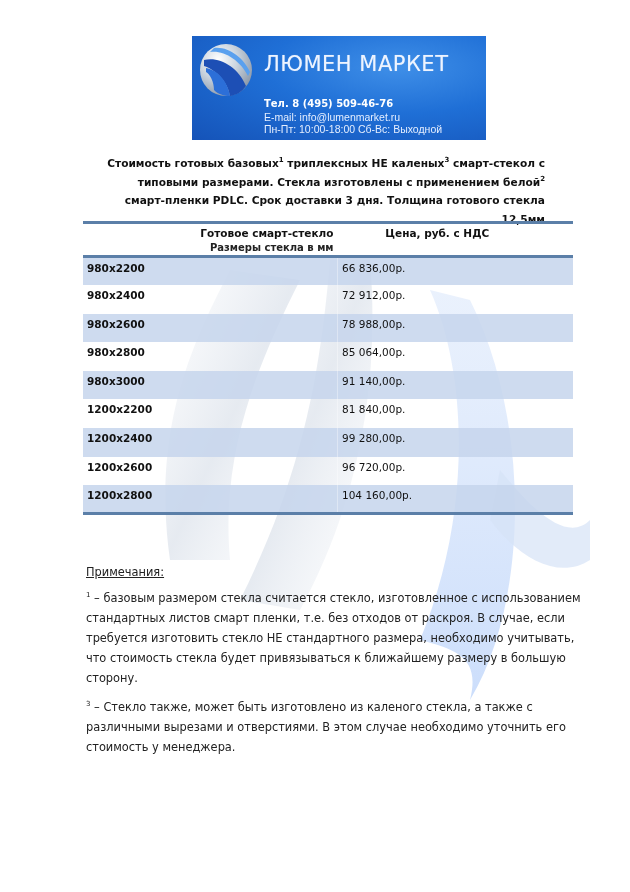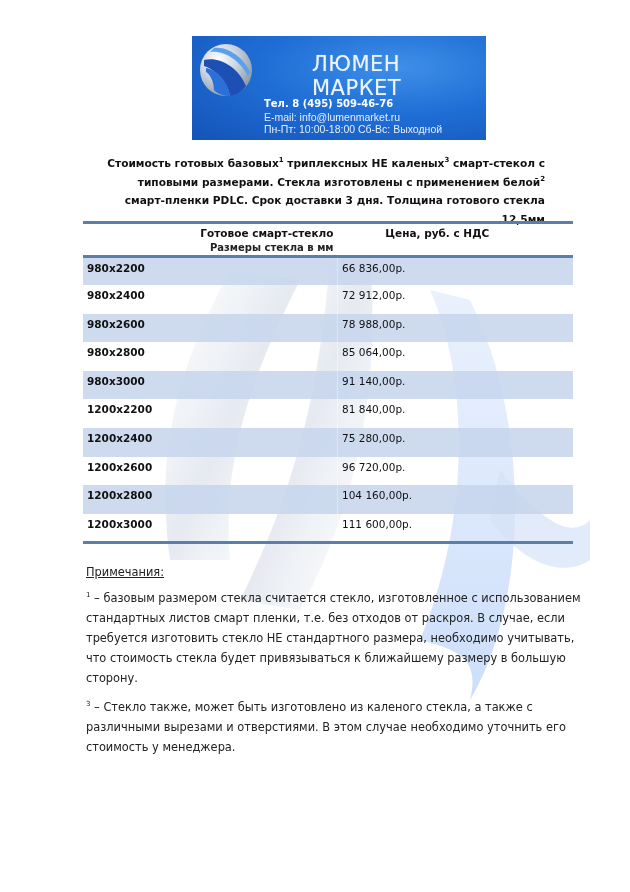--- a/index.html
+++ b/index.html
@@ -15,21 +15,20 @@
   .banner {
     position:absolute; left:192px; top:36px; width:294px; height:104px;
     background: radial-gradient(ellipse at 70% 30%, #3f8fe8 0%, #1f6fd6 45%, #1553b8 100%);
     overflow:hidden;
   }
   .orb { position:absolute; left:6px; top:6px; width:56px; height:56px; }
   .brand {
     position:absolute; left:72px; top:16px; color:#eef4ff;
     font-family:"DejaVu Sans", sans-serif; font-size:21px; letter-spacing:0.5px; font-weight:normal;
     text-shadow:0 0 1px rgba(255,255,255,0.4);
-    margin-left:48px;
   }
   .contacts { position:absolute; left:72px; top:62px; font-size:10.5px; line-height:12.5px; color:#e4eeff; }
   .contacts .phone { font-weight:bold; color:#ffffff; font-family:"DejaVu Sans", sans-serif; font-size:10px; }
   .contacts div { white-space:nowrap; }
 
   .title {
     position:absolute; left:95px; top:154px; width:450px; text-align:right;
     font-family:"DejaVu Sans", sans-serif; font-weight:bold; font-size:10.6px; line-height:18.5px; color:#111;
   }
   .title sup { font-size:7px; line-height:0; vertical-align:5px; }
@@ -131,33 +130,29 @@
       <tr class="band">
         <td class="size">980x3000</td>
         <td class="price">91 140,00р.</td>
       </tr>
       <tr>
         <td class="size">1200x2200</td>
         <td class="price">81 840,00р.</td>
       </tr>
       <tr class="band">
         <td class="size">1200x2400</td>
-        <td class="price">75 280,00р.</td>
+        <td class="price">99 280,00р.</td>
       </tr>
       <tr>
         <td class="size">1200x2600</td>
         <td class="price">96 720,00р.</td>
       </tr>
       <tr class="band">
         <td class="size">1200x2800</td>
         <td class="price">104 160,00р.</td>
-      </tr>
-      <tr>
-        <td class="size">1200x3000</td>
-        <td class="price">111 600,00р.</td>
       </tr>
     </tbody>
 </table>
 
 <div class="notes">
   <div class="notes-h">Примечания:</div>
   <p><sup>1</sup><span> – базовым размером стекла считается стекло, изготовленное с использованием стандартных листов смарт пленки, т.е. без отходов от раскроя. В случае, если требуется изготовить стекло НЕ стандартного размера, необходимо учитывать, что стоимость стекла будет привязываться к ближайшему размеру в большую сторону.</span></p>
   <p><sup>3</sup><span> – Стекло также, может быть изготовлено из каленого стекла, а также с различными вырезами и отверстиями. В этом случае необходимо уточнить его стоимость у менеджера.</span></p>
 </div>
 

